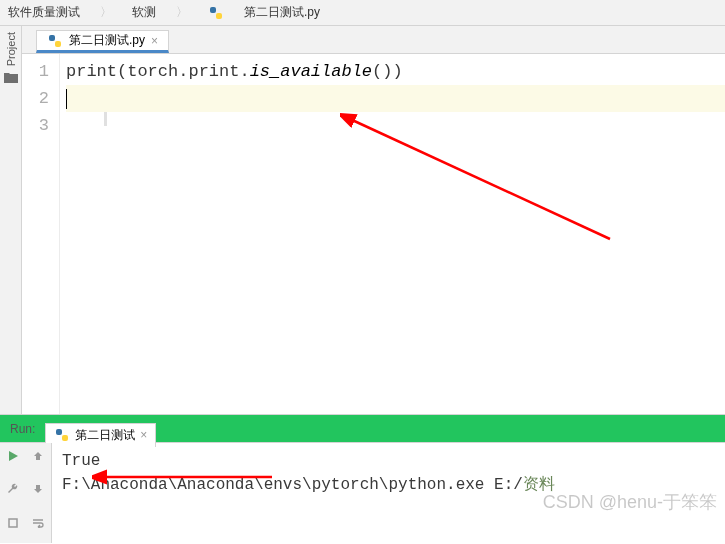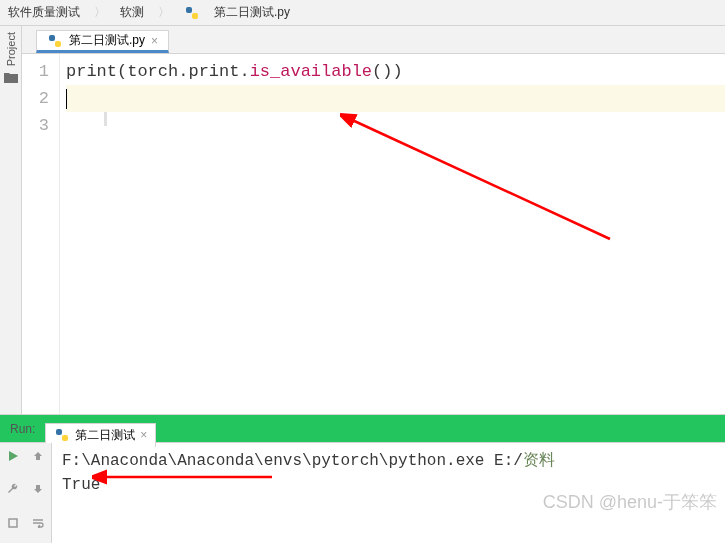--- a/index.html
+++ b/index.html
@@ -1,35 +1,35 @@
 <!DOCTYPE html>
 <html><head>
 <meta charset="utf-8">
 <style>
 * { margin: 0; padding: 0; box-sizing: border-box; }
 body { font-family: "Microsoft YaHei", Arial, sans-serif; font-size: 12px; background: #fff; width: 725px; height: 544px; overflow: hidden; position: relative; }
-.breadcrumb { background: #f2f2f2; border-bottom: 1px solid #d4d4d4; padding: 4px 8px; display: flex; align-items: center; gap: 14px; height: 26px; }
+.breadcrumb { background: #f2f2f2; border-bottom: 1px solid #d4d4d4; padding: 4px 8px; display: flex; align-items: center; gap: 20px; height: 26px; }
 .breadcrumb .sep { color: #bbb; }
 .breadcrumb .item { color: #333; }
 .breadcrumb .py-icon { display: inline-flex; align-items: center; }
 .main-wrap { display: flex; height: 388px; }
 .project-sidebar { width: 22px; background: #f2f2f2; border-right: 1px solid #d4d4d4; display: flex; flex-direction: column; align-items: center; padding-top: 6px; gap: 6px; }
 .project-sidebar .rot { writing-mode: vertical-rl; transform: rotate(180deg); color: #555; font-size: 11px; }
 .project-sidebar .folder-icon { color: #6e6e6e; }
 .editor-area { flex: 1; display: flex; flex-direction: column; }
 .tabs { background: #f2f2f2; border-bottom: 1px solid #d4d4d4; display: flex; height: 28px; padding-left: 14px; }
 .tab { display: flex; align-items: center; padding: 0 10px; background: #fff; border-top: 1px solid #d4d4d4; border-left: 1px solid #d4d4d4; border-right: 1px solid #d4d4d4; position: relative; border-bottom: 3px solid #4a88c7; gap: 6px; margin-top: 4px; }
 .tab .close { color: #999; font-size: 12px; }
 .code-area { display: flex; flex: 1; font-family: "Consolas", "Courier New", monospace; font-size: 17px; position: relative; }
 .gutter { width: 38px; background: #fff; border-right: 1px solid #ececec; color: #adadad; text-align: right; padding: 4px 10px 0 0; line-height: 27px; }
 .code { flex: 1; padding: 4px 0 0 6px; line-height: 27px; position: relative; }
 .code-line { white-space: pre; }
 .kw { color: #0033b3; }
 .pl { color: #393939; }
-.fn { color: #be185d; }
+.fn { color: #000000; font-style: italic; }
 .line3 { background: #fcfae6; position: relative; }
 .caret { display: inline-block; width: 1px; height: 20px; background: #000; vertical-align: middle; }
 .separator { width: 40px; height: 14px; border-left: 3px solid #e0e0e0; margin-left: 38px; }
 .run-panel { border-top: 1px solid #d4d4d4; }
 .run-header { background: #22c55e; border-bottom: 1px solid #d4d4d4; height: 28px; display: flex; align-items: center; padding-left: 10px; gap: 10px; }
 .run-header .label { color: #555; }
 .run-tab { display: flex; align-items: center; gap: 5px; background: #fff; border: 1px solid #d4d4d4; border-bottom: none; padding: 3px 8px; margin-top: 12px; }
 .run-tab .close { color: #999; }
 .run-body { display: flex; height: 100px; }
 .run-toolbar { width: 52px; background: #f2f2f2; border-right: 1px solid #d4d4d4; display: grid; grid-template-columns: 1fr 1fr; }
@@ -146,22 +146,22 @@
             <rect x="1" y="1" width="8" height="8" fill="none" stroke="#999" stroke-width="1.5"></rect>
           </svg>
         </div>
       <div class="tool-btn">
           <svg width="12" height="10" viewBox="0 0 12 10">
             <path fill="none" stroke="#999" stroke-width="1.3" d="M1 2h10M1 5h8a2 2 0 110 4H6m0 0l2-2m-2 2l2 2"></path>
           </svg>
         </div>
     </div>
     <div class="console">
+      <div><span class="out">True</span></div>
       <div><span class="path">F:\Anaconda\Anaconda\envs\pytorch\python.exe E:/</span><span class="cn">资料</span></div>
-      <div><span class="out">True</span></div>
       <svg class="arrow" style="left:40px; top:12px;" width="200" height="40">
           <defs>
             <marker id="ah2" markerWidth="10" markerHeight="10" refX="2" refY="3" orient="auto">
               <path d="M0,0 L0,6 L8,3 z" fill="#ff0000"></path>
             </marker>
           </defs>
           <line x1="180" y1="22" x2="10" y2="22" stroke="#ff0000" stroke-width="2.5" marker-end="url(#ah2)"></line>
         </svg>
     </div>
   </div>

